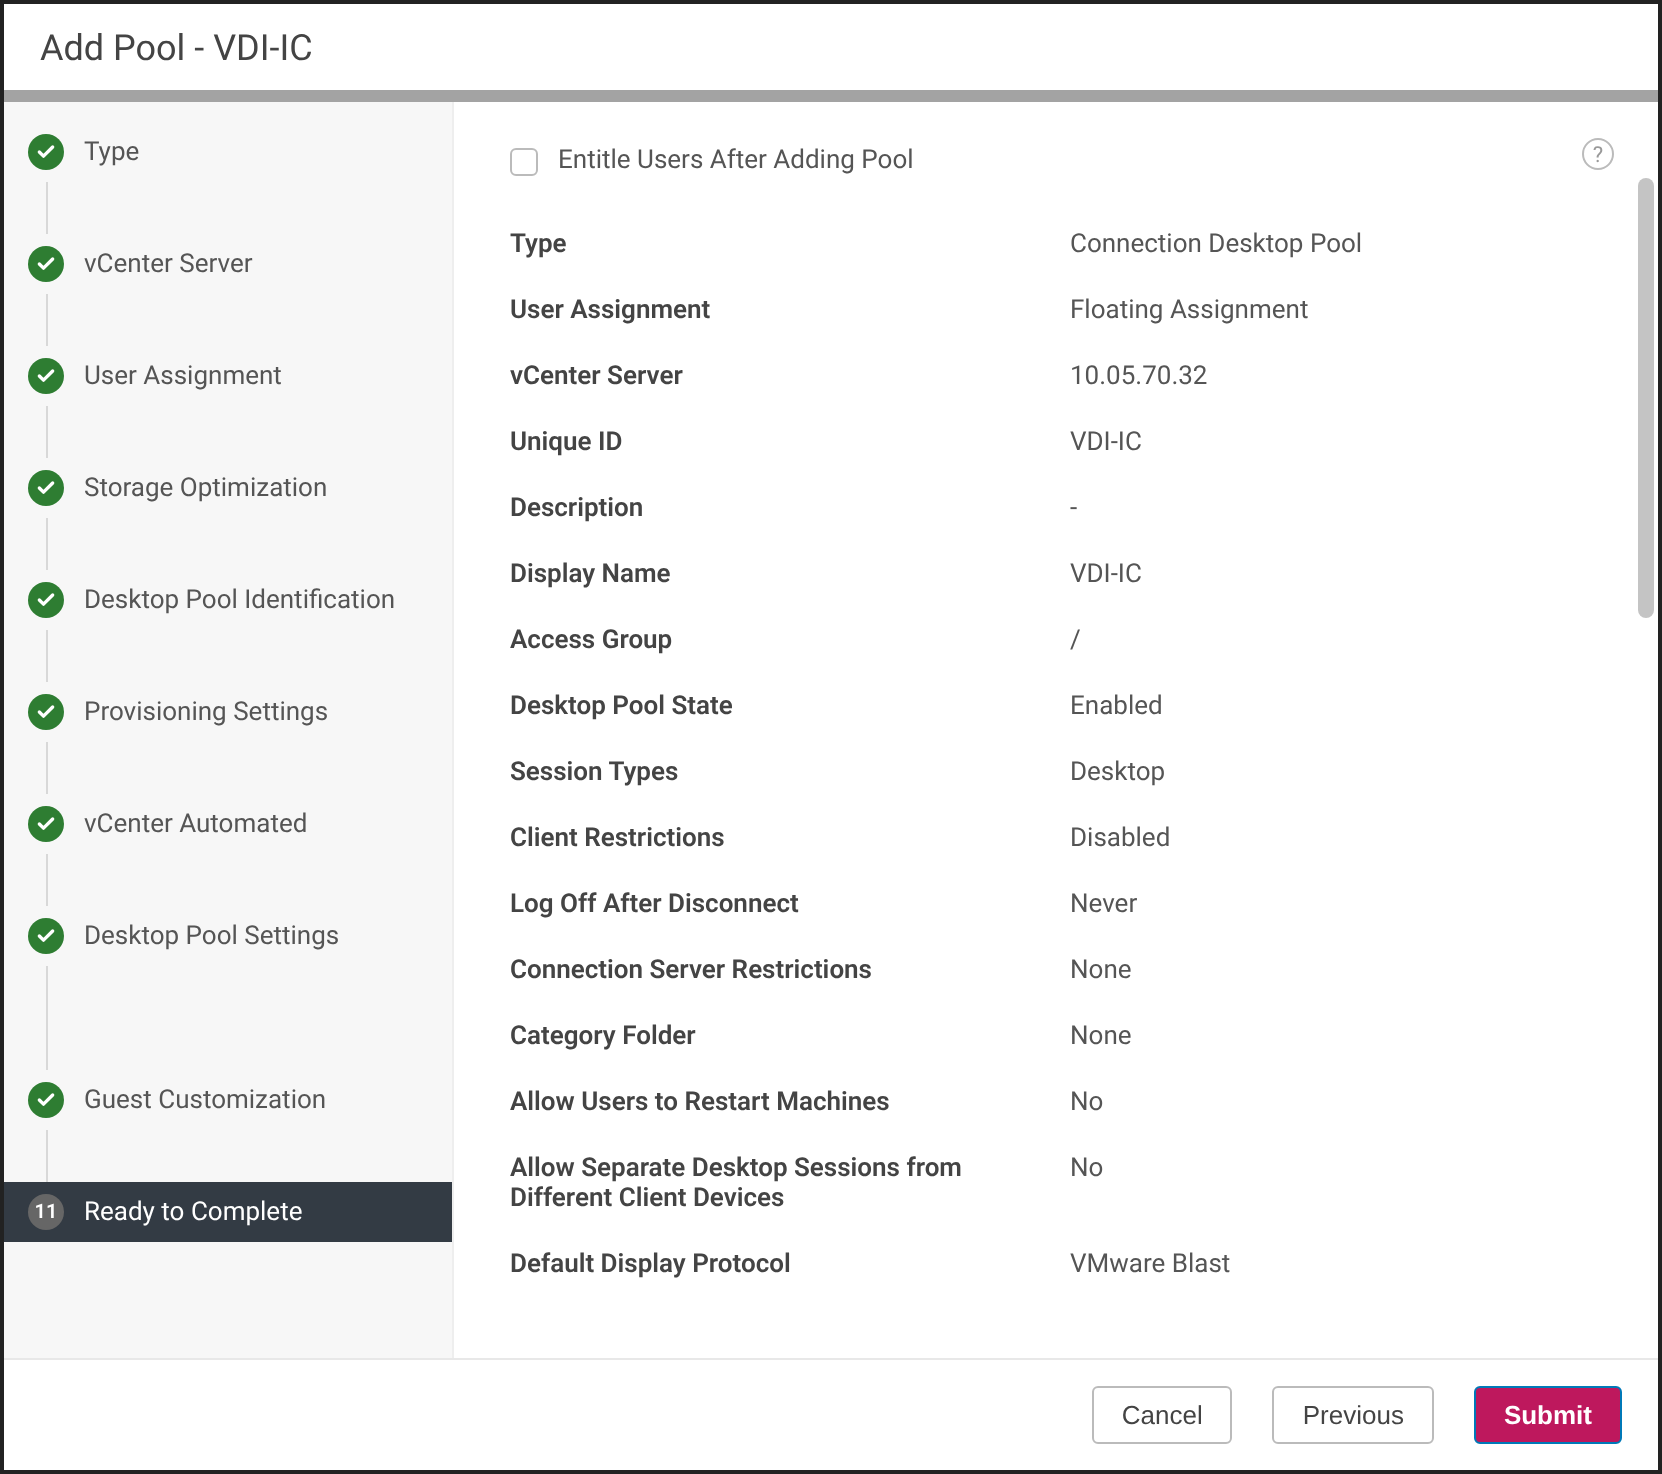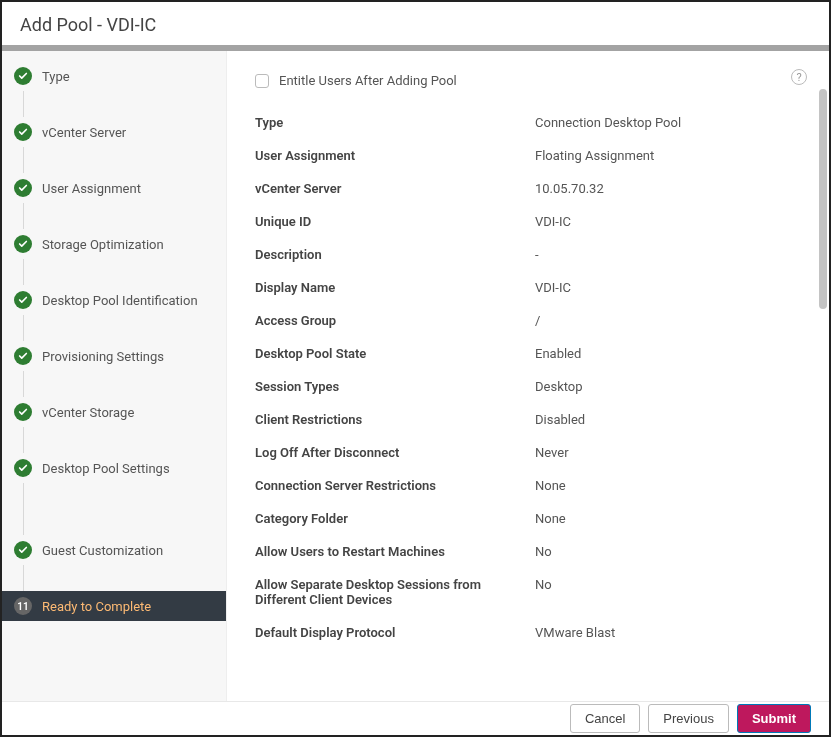--- a/index.html
+++ b/index.html
@@ -68,21 +68,21 @@
   height: 10px;
 }
 .step-label {
   font-size: 13px;
   color: #555;
 }
 .step.active {
   background: #333b44;
   color: #fff;
 }
-.step.active .step-label { color: #fdba74; }
+.step.active .step-label { color: #ffffff; }
 .step.active .step-icon {
   background: #666;
   font-size: 10px;
   font-weight: 600;
   text-align: center;
 }
 .content {
   flex: 1;
   overflow-y: auto;
   padding: 20px 28px 20px 28px;
@@ -133,25 +133,25 @@
   font-size: 13px;
   color: #444;
   font-weight: 600;
   padding-right: 10px;
 }
 .summary-value {
   font-size: 13px;
   color: #555;
 }
 .dialog-footer {
-  padding: 2px 18px;
+  padding: 13px 18px;
   border-top: 1px solid #e8e8e8;
   display: flex;
   justify-content: flex-end;
-  gap: 8px;
+  gap: 20px;
 }
 .btn {
   padding: 6px 14px;
   font-size: 13px;
   border-radius: 3px;
   cursor: pointer;
   border: 1px solid #bbb;
   background: #fff;
   color: #444;
 }
@@ -243,21 +243,21 @@
           </div>
           <div class="step-label">Provisioning Settings</div>
         </div>
         <div class="step-connector"></div>
         <div class="step">
           <div class="step-icon">
             <svg viewBox="0 0 24 24" fill="none" stroke="white" stroke-width="4" stroke-linecap="round" stroke-linejoin="round">
               <polyline points="20 6 9 17 4 12"></polyline>
             </svg>
           </div>
-          <div class="step-label">vCenter Storage</div>
+          <div class="step-label">vCenter Automated</div>
         </div>
         <div class="step-connector"></div>
         <div class="step">
           <div class="step-icon">
             <svg viewBox="0 0 24 24" fill="none" stroke="white" stroke-width="4" stroke-linecap="round" stroke-linejoin="round">
               <polyline points="20 6 9 17 4 12"></polyline>
             </svg>
           </div>
           <div class="step-label">Desktop Pool Settings</div>
         </div>

